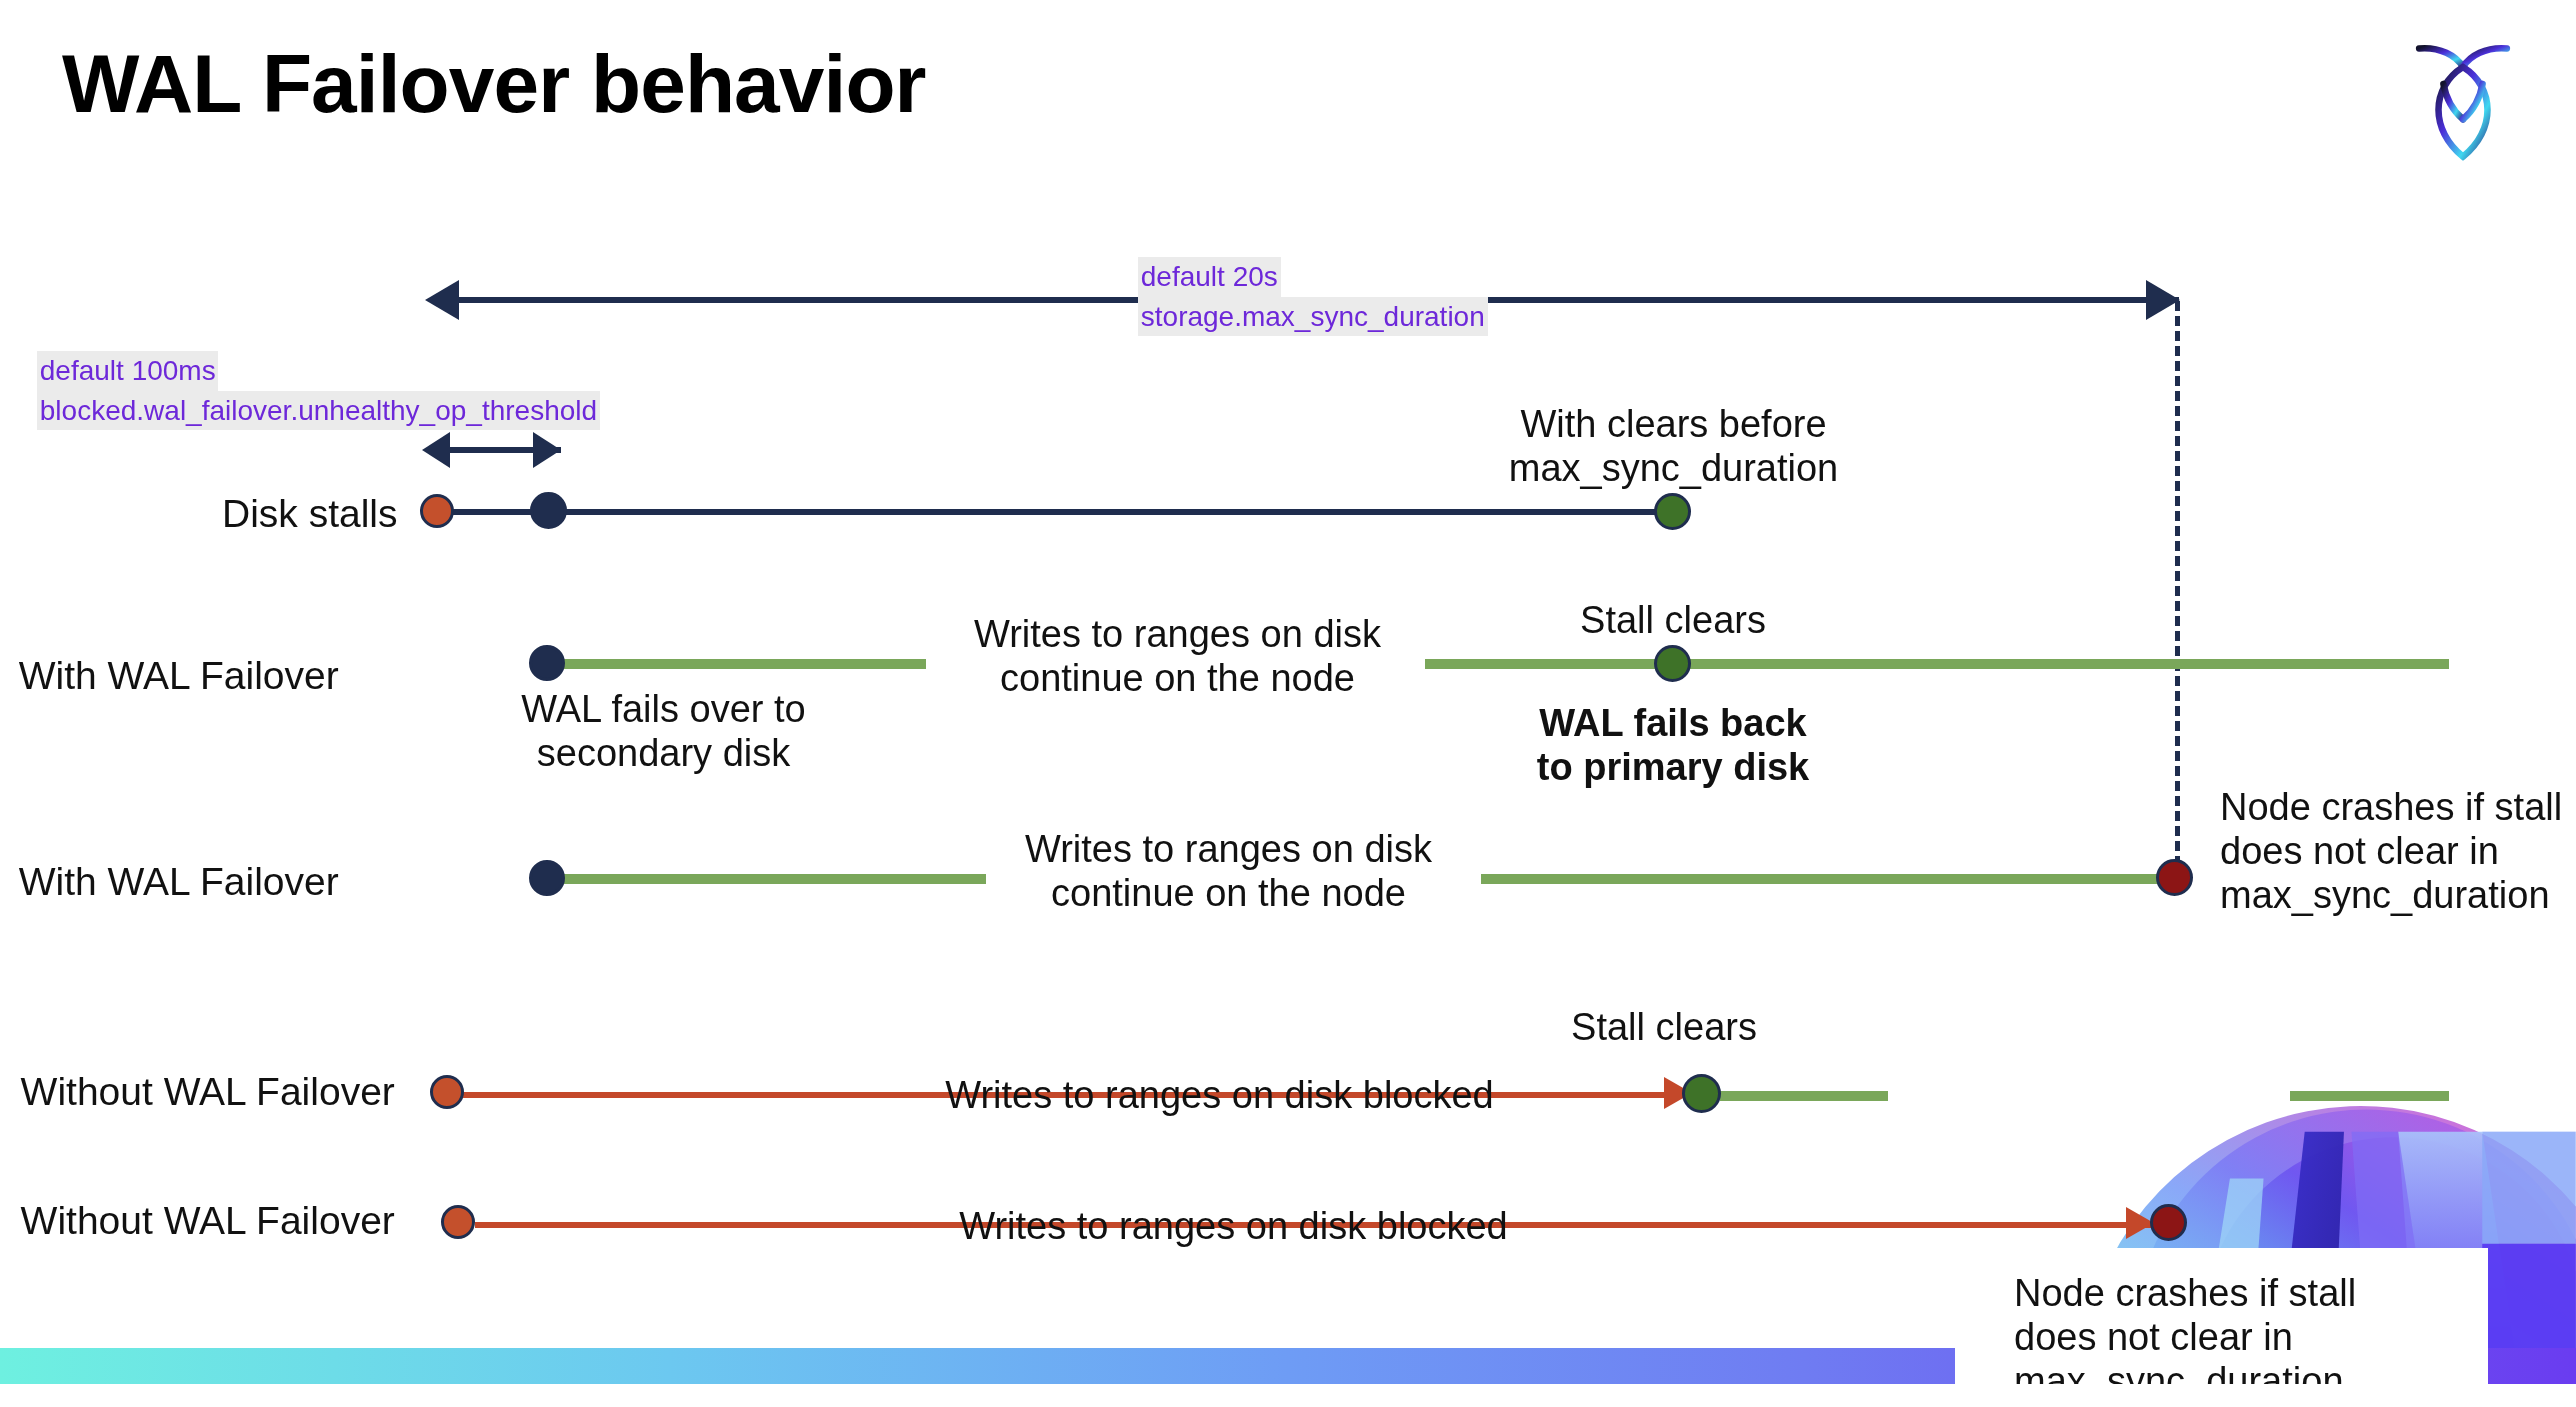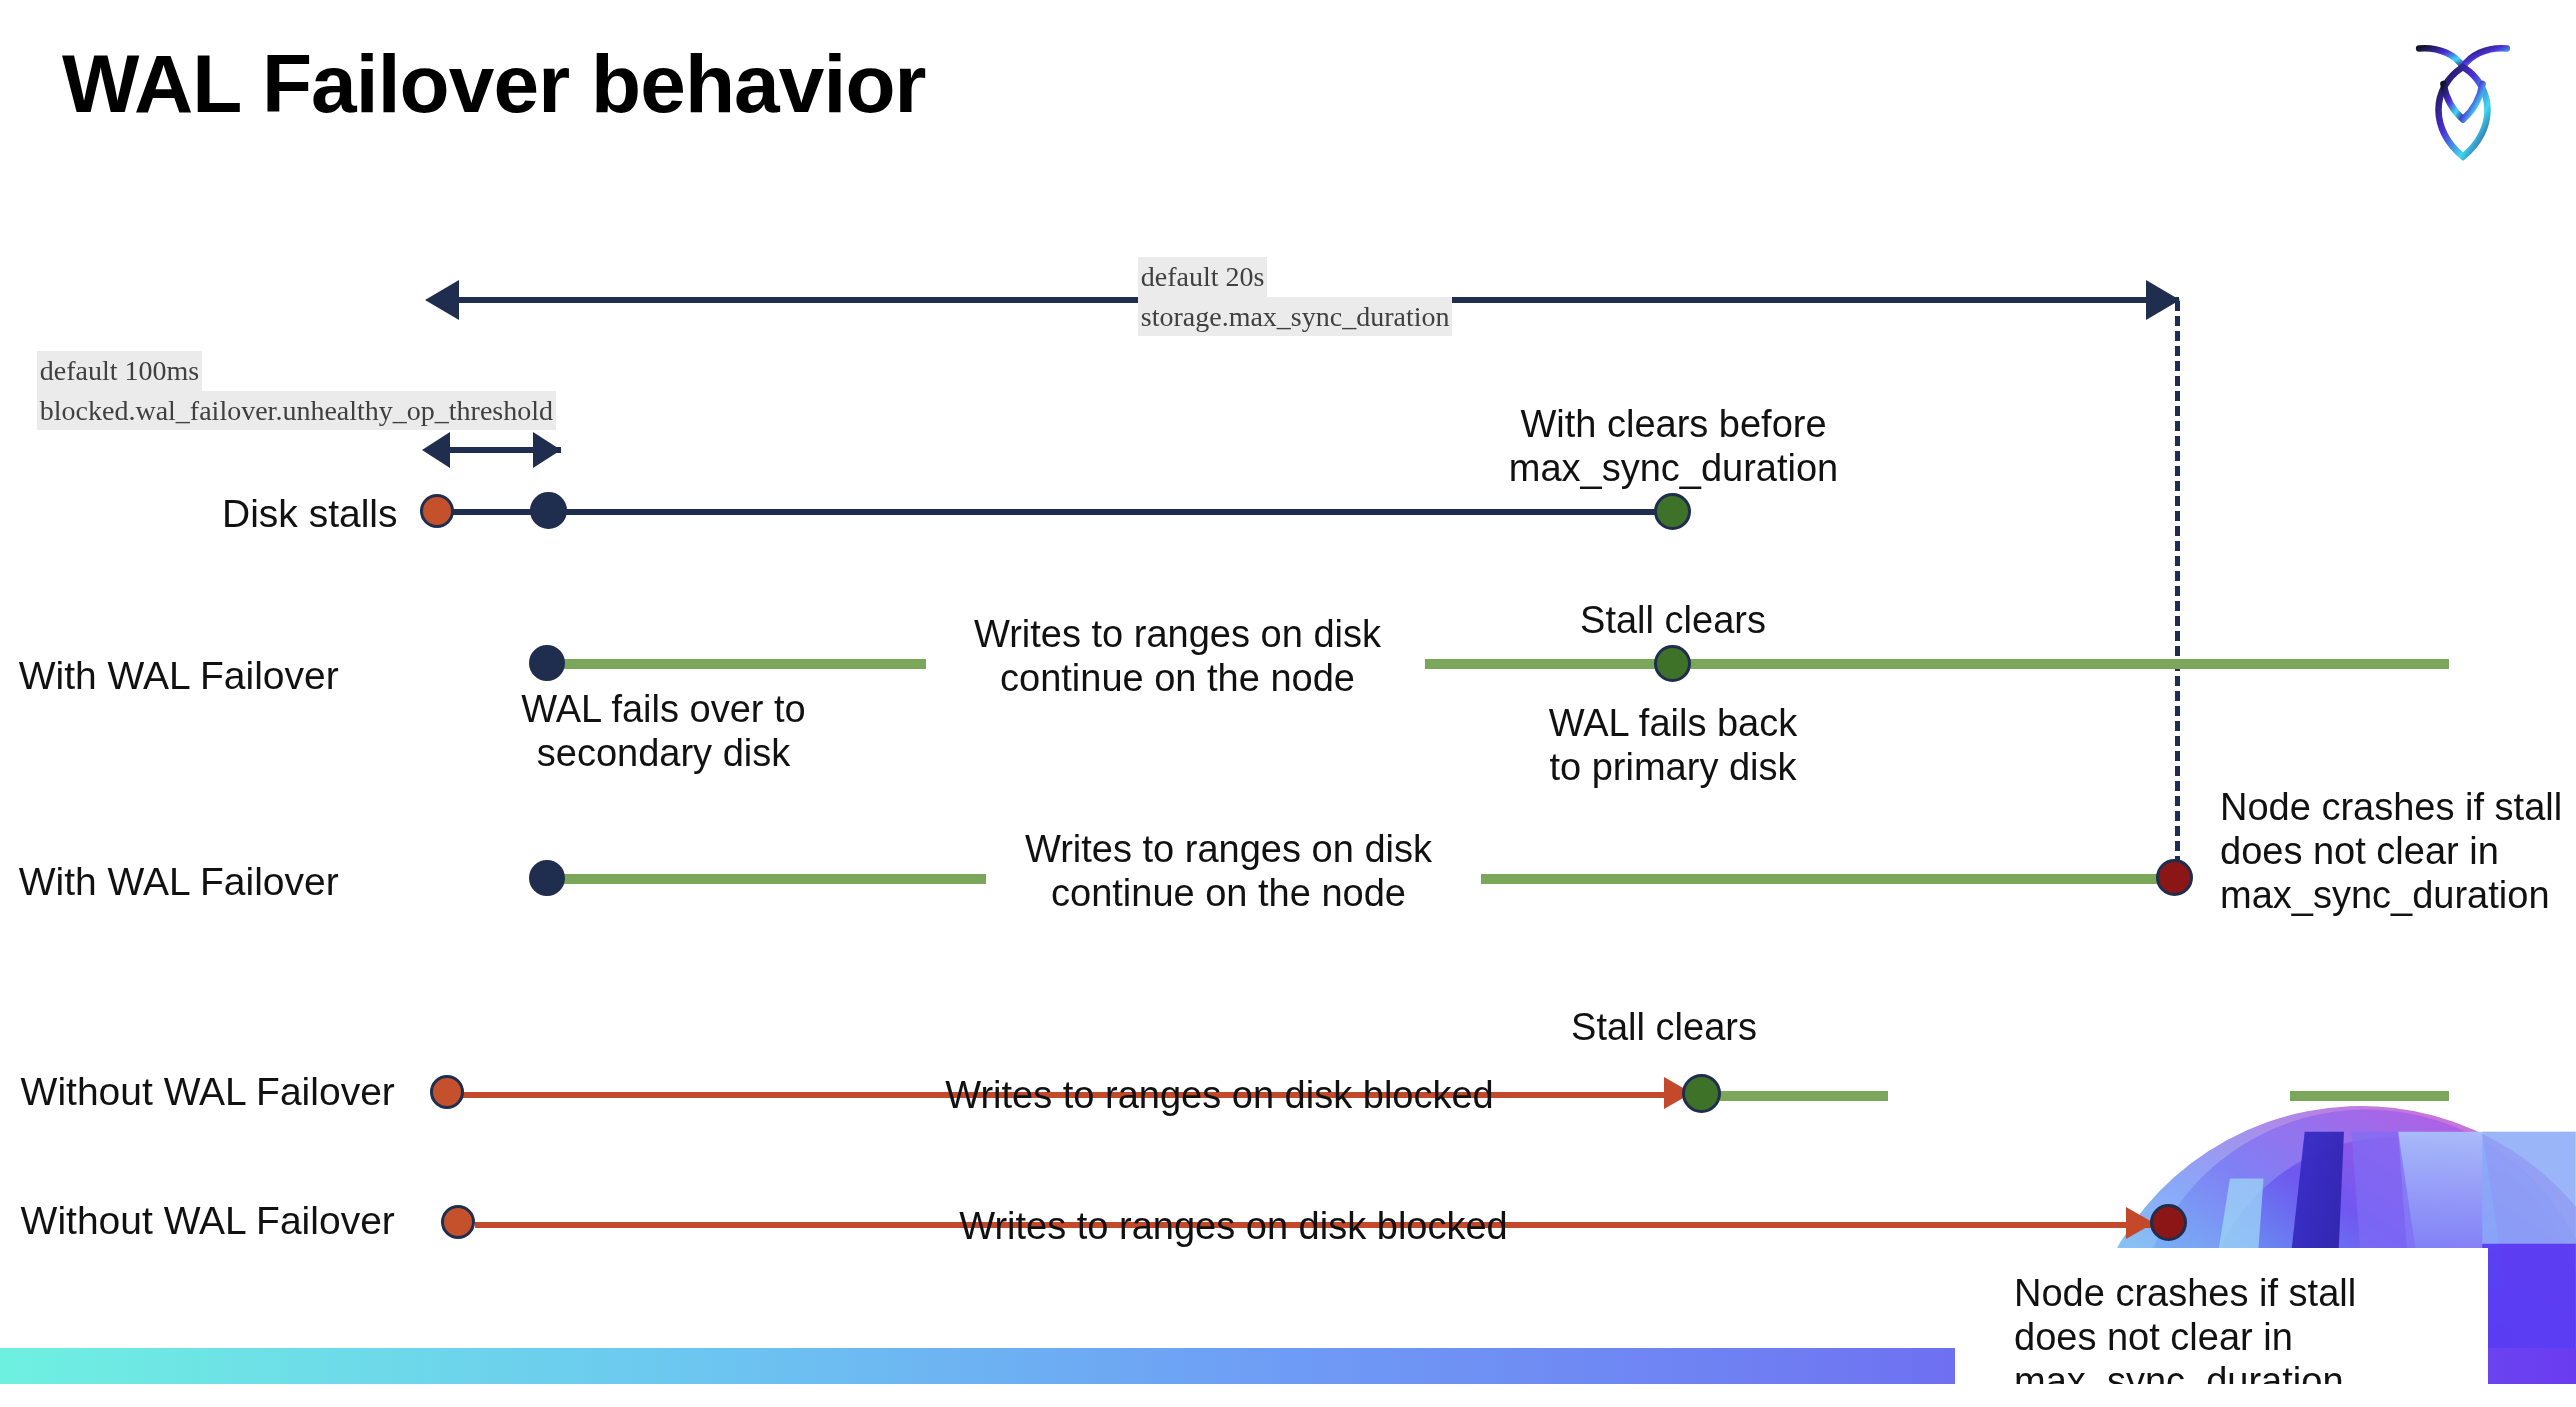--- a/index.html
+++ b/index.html
@@ -35,23 +35,23 @@
     position: absolute;
     right: 52px;
     top: 26px;
     width: 122px;
     height: 140px;
   }
 
   
   .code-label {
     position: absolute;
-    font-family: Liberation Serif, serif;
+    font-family: Liberation Sans, sans-serif;
     font-size: 28px;
-    color: #404040;
+    color: #6d28d9;
     white-space: nowrap;
   }
   .code-label span {
     background: #ebebeb;
     padding: 1.9px 2.8px;
     display: inline-block;
     line-height: 1.28;
   }
 
   
@@ -234,21 +234,21 @@
     <div>continue on the node</div>
   </div>
 
   <div class="anno" style="left:1533px; top:598px; width:280px;">Stall clears</div>
 
   <div class="anno" style="left:467px; top:687px; width:393px;text-align:center;">
     <div>WAL fails over to</div>
     <div>secondary disk</div>
   </div>
 
-  <div class="anno" style="left:1505px; top:701px; width:336px;">
+  <div class="anno" style="left:1505px; top:701px; width:336px;font-weight:bold;">
     <div>WAL fails  back</div>
     <div>to primary disk</div>
   </div>
 
   <div class="row-label" style="left:18.7px; top:860px;">With WAL Failover</div>
 
   <div class="line line-green" style="left:550px; top:874px; width:436px;"></div>
   <div class="line line-green" style="left:1481px; top:874px; width:692px;"></div>
 
   <div class="dot dot-navy" style="left:529px; top:860px; width:36px; height:36px;"></div>

